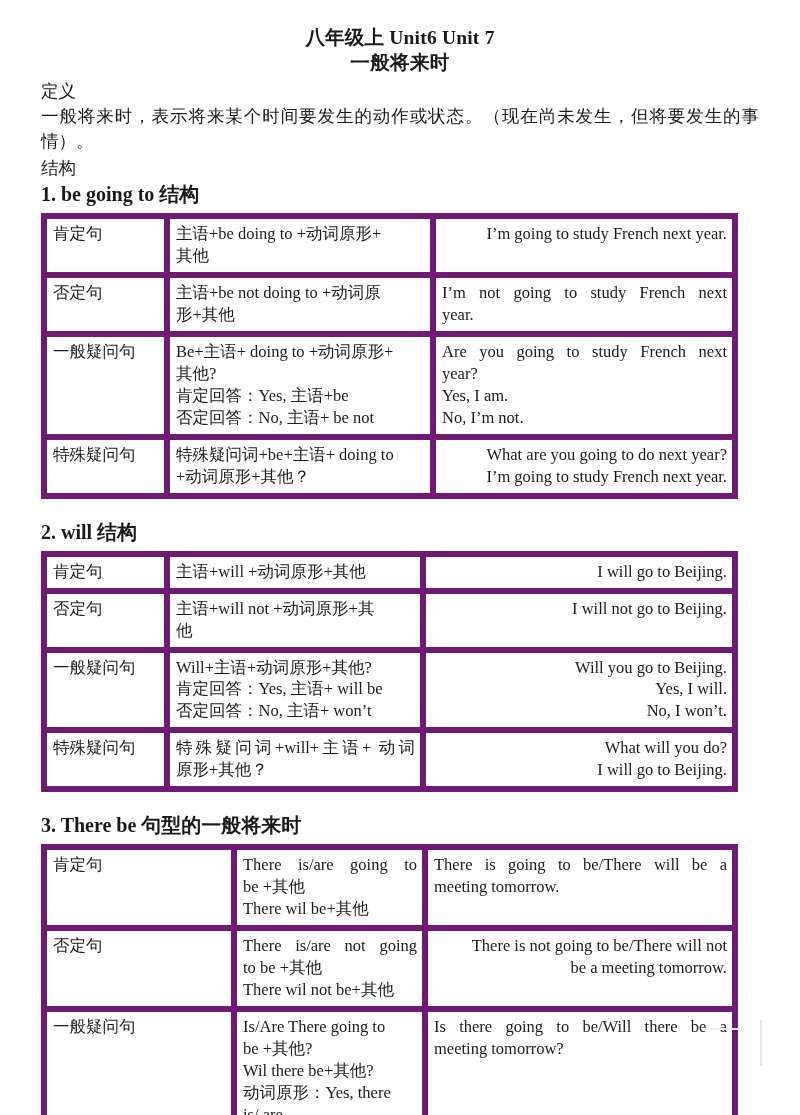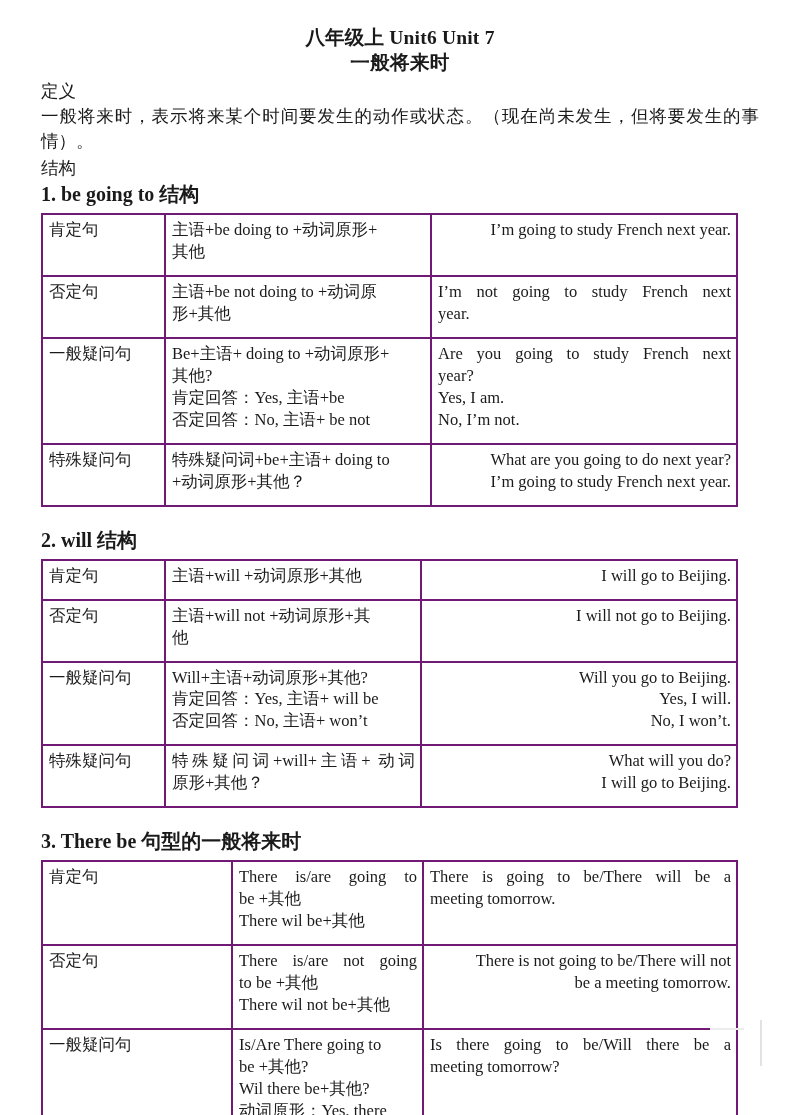--- a/index.html
+++ b/index.html
@@ -64,25 +64,25 @@
   .gap-before { margin-top: 19px; }
 
   
   table.grammar {
     border-collapse: collapse;
     width: 697px;
     table-layout: fixed;
     margin: 0;
   }
   table.grammar td {
-    border: 2px solid #701a75;
+    border: 6px solid #701a75;
     vertical-align: top;
     font-size: 16.5px;
     line-height: 1.33;
-    padding: 4px 5px 12px 6px;
+    padding: 4px 5px 5px 6px;
   }
   td.c-label { text-align: left; }
   td.c-form  { text-align: left; }
   td.c-example {
     text-align: justify;
     text-justify: inter-word;
     padding-left: 8px;
   }
   td.c-example.no-just { text-align: right; }
   td.c-form.just { text-align: justify; text-justify: inter-word; }

